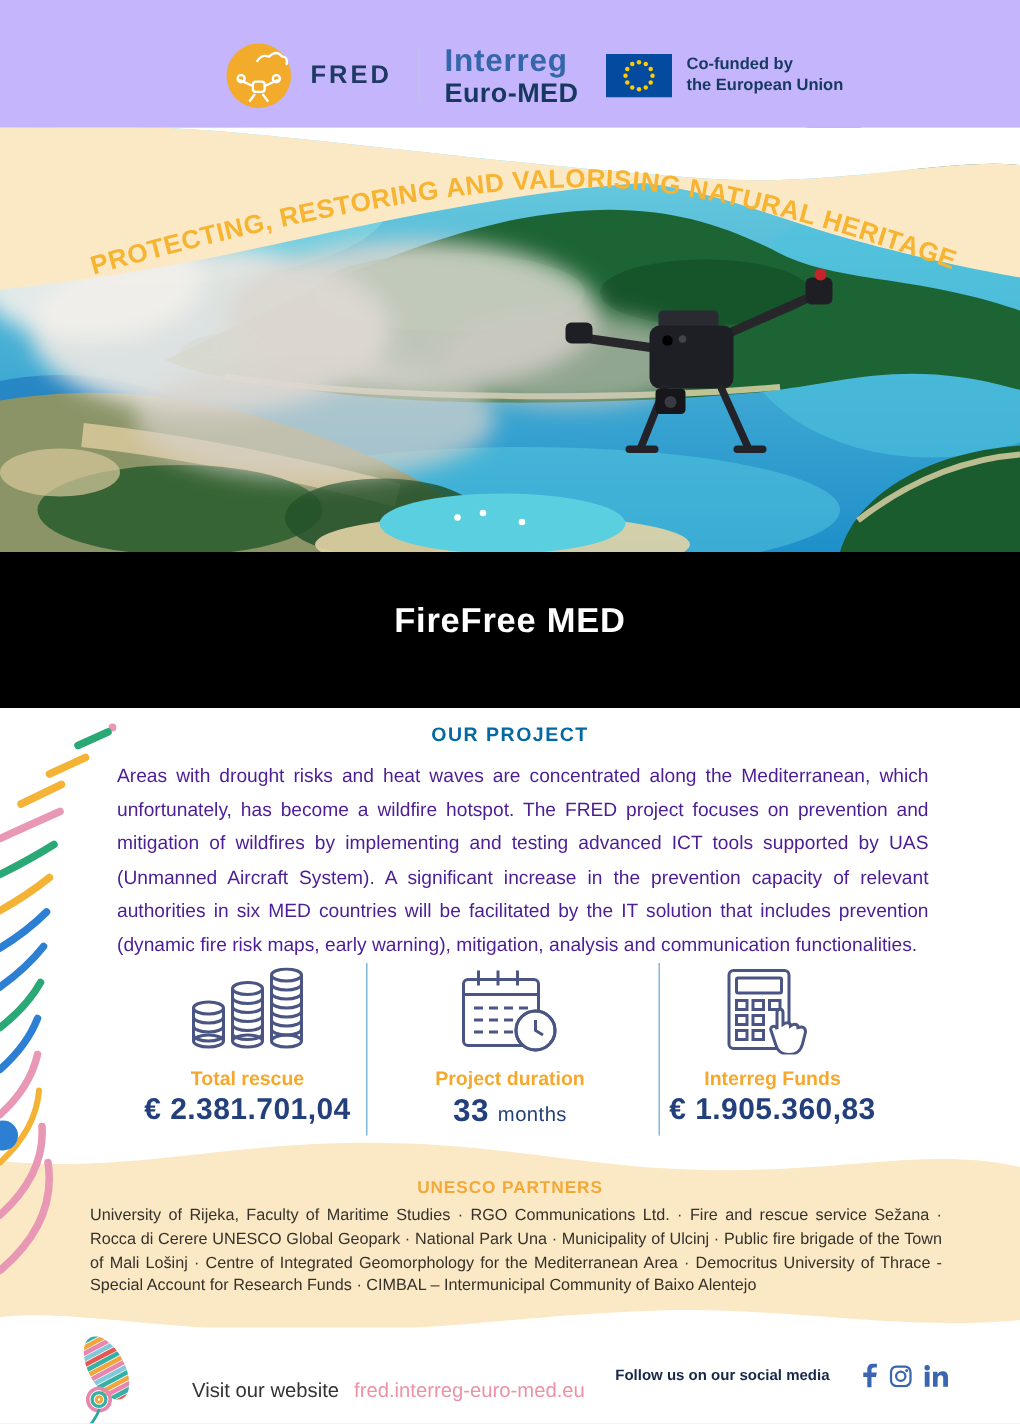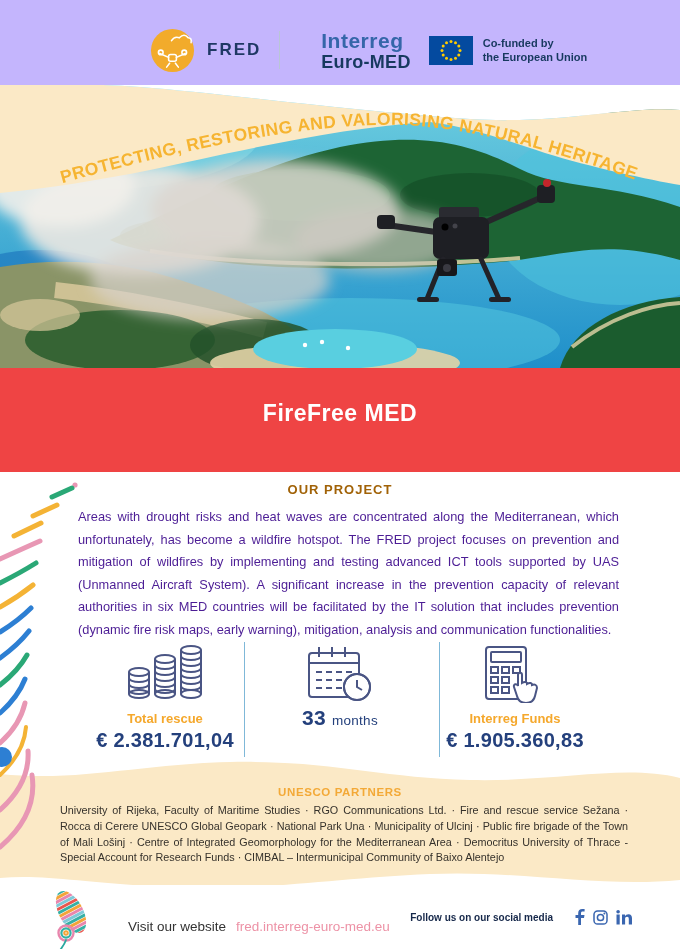--- a/index.html
+++ b/index.html
@@ -5,38 +5,38 @@
   html,body{margin:0;padding:0;background:#e9e9e9;font-family:"Liberation Sans",sans-serif;}
   #page{position:relative;width:680px;height:949px;margin:0 auto;background:#ffffff;overflow:hidden;}
   .abs{position:absolute;}
 
   
   #header{left:0;top:0;width:680px;height:85px;background:#c4b5fd;z-index:6;}
   #logo-row{position:absolute;left:150px;top:26px;height:48px;display:flex;align-items:center;}
   #fred-circle{width:45px;height:45px;}
   #fred-word{margin-left:12px;font-size:17px;font-weight:bold;letter-spacing:2px;color:#1f3864;}
   .logo-divider{width:1px;height:38px;background:#b9c6d6;margin:0 16px 0 18px;}
-  #interreg-block{line-height:1;margin-left:25px;}
+  #interreg-block{line-height:1;}
   #interreg-line1{font-size:21px;font-weight:bold;color:#3566a9;letter-spacing:.5px;}
   #interreg-line2{font-size:18px;font-weight:bold;color:#17395f;margin-top:2px;letter-spacing:.3px;}
   #eu-block{display:flex;align-items:center;margin-left:18px;}
   #eu-cofunded{margin-left:10px;font-size:11px;font-weight:bold;color:#17395f;line-height:1.3;}
 
   
   #hero{left:0;top:85px;width:680px;height:283px;z-index:1;}
   #hero svg{display:block;}
 
   
-  #title-band{left:0;top:368px;width:680px;height:104px;background:#ef4444;z-index:2;
+  #title-band{left:0;top:368px;width:680px;height:104px;background:#000000;z-index:2;
               display:flex;align-items:center;justify-content:center;}
   #project-title{color:#ffffff;font-size:23px;font-weight:bold;letter-spacing:.5px;margin-top:-14px;}
 
   
   #our-project-heading{left:0;top:482px;width:680px;text-align:center;font-size:13px;font-weight:bold;
-                       color:#a16207;letter-spacing:1px;z-index:4;}
+                       color:#0369a1;letter-spacing:1px;z-index:4;}
   #project-body{left:78px;top:506px;width:541px;font-size:12.8px;line-height:22.6px;color:#4c1d95;
                 text-align:justify;z-index:4;}
 
   
   .stat{z-index:4;width:180px;text-align:center;}
   .stat-icon{height:58px;display:flex;align-items:flex-end;justify-content:center;}
   .stat-label{margin-top:8px;font-size:13px;font-weight:bold;color:#f5a82c;}
   .stat-value{margin-top:3px;font-size:20px;font-weight:bold;color:#24407c;letter-spacing:.3px;}
   #stat-1{left:75px;top:645px;}
   #stat-2{left:250px;top:645px;}
@@ -276,20 +276,21 @@
         <path d="M4,18 H54"></path>
         <path d="M14,2 V12 M27,2 V12 M40,2 V12"></path>
         <g stroke-dasharray="6 4">
             <path d="M11,27 H47 M11,35 H47 M11,43 H40"></path>
           </g>
         <circle cx="52" cy="42" r="13" fill="#ffffff"></circle>
         <circle cx="52" cy="42" r="13"></circle>
         <path d="M52,35 V42 L57,45"></path>
       </svg>
     </div>
+    <div class="stat-label">Project duration</div>
     <div class="stat-value"><span style="font-size:21px;">33</span> <span class="months-small">months</span></div>
   </div>
 
   <div id="divider-2" class="abs stat-divider"></div>
 
   <div id="stat-3" class="abs stat">
     <div class="stat-icon">
       <svg width="66" height="58" viewBox="0 0 66 58" fill="none" stroke="#4a5584" stroke-width="2">
         <rect x="4" y="2" width="40" height="52" rx="3"></rect>
         <rect x="9" y="7" width="30" height="10" rx="1"></rect>

